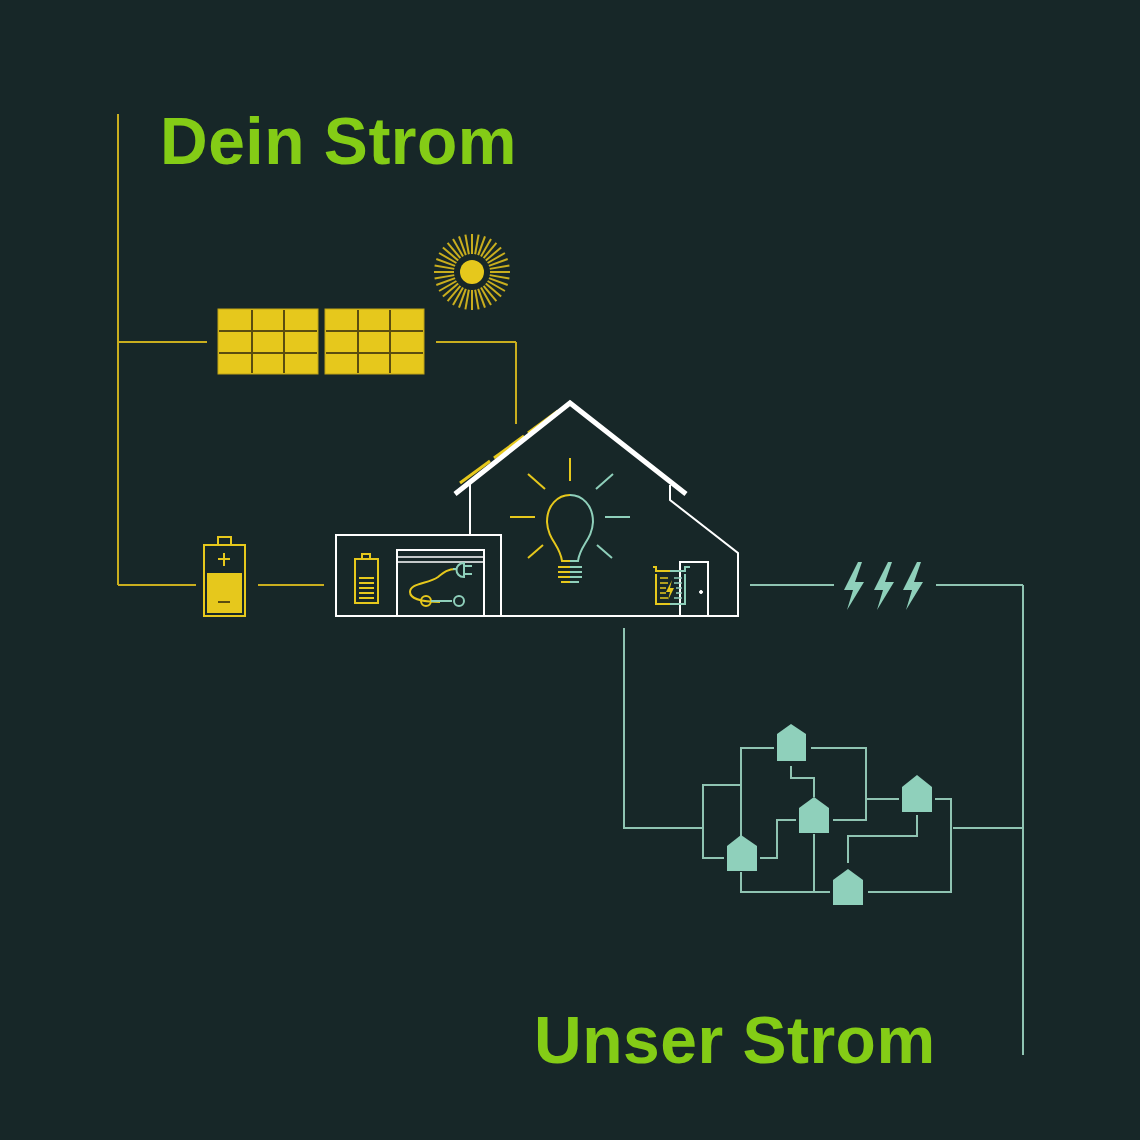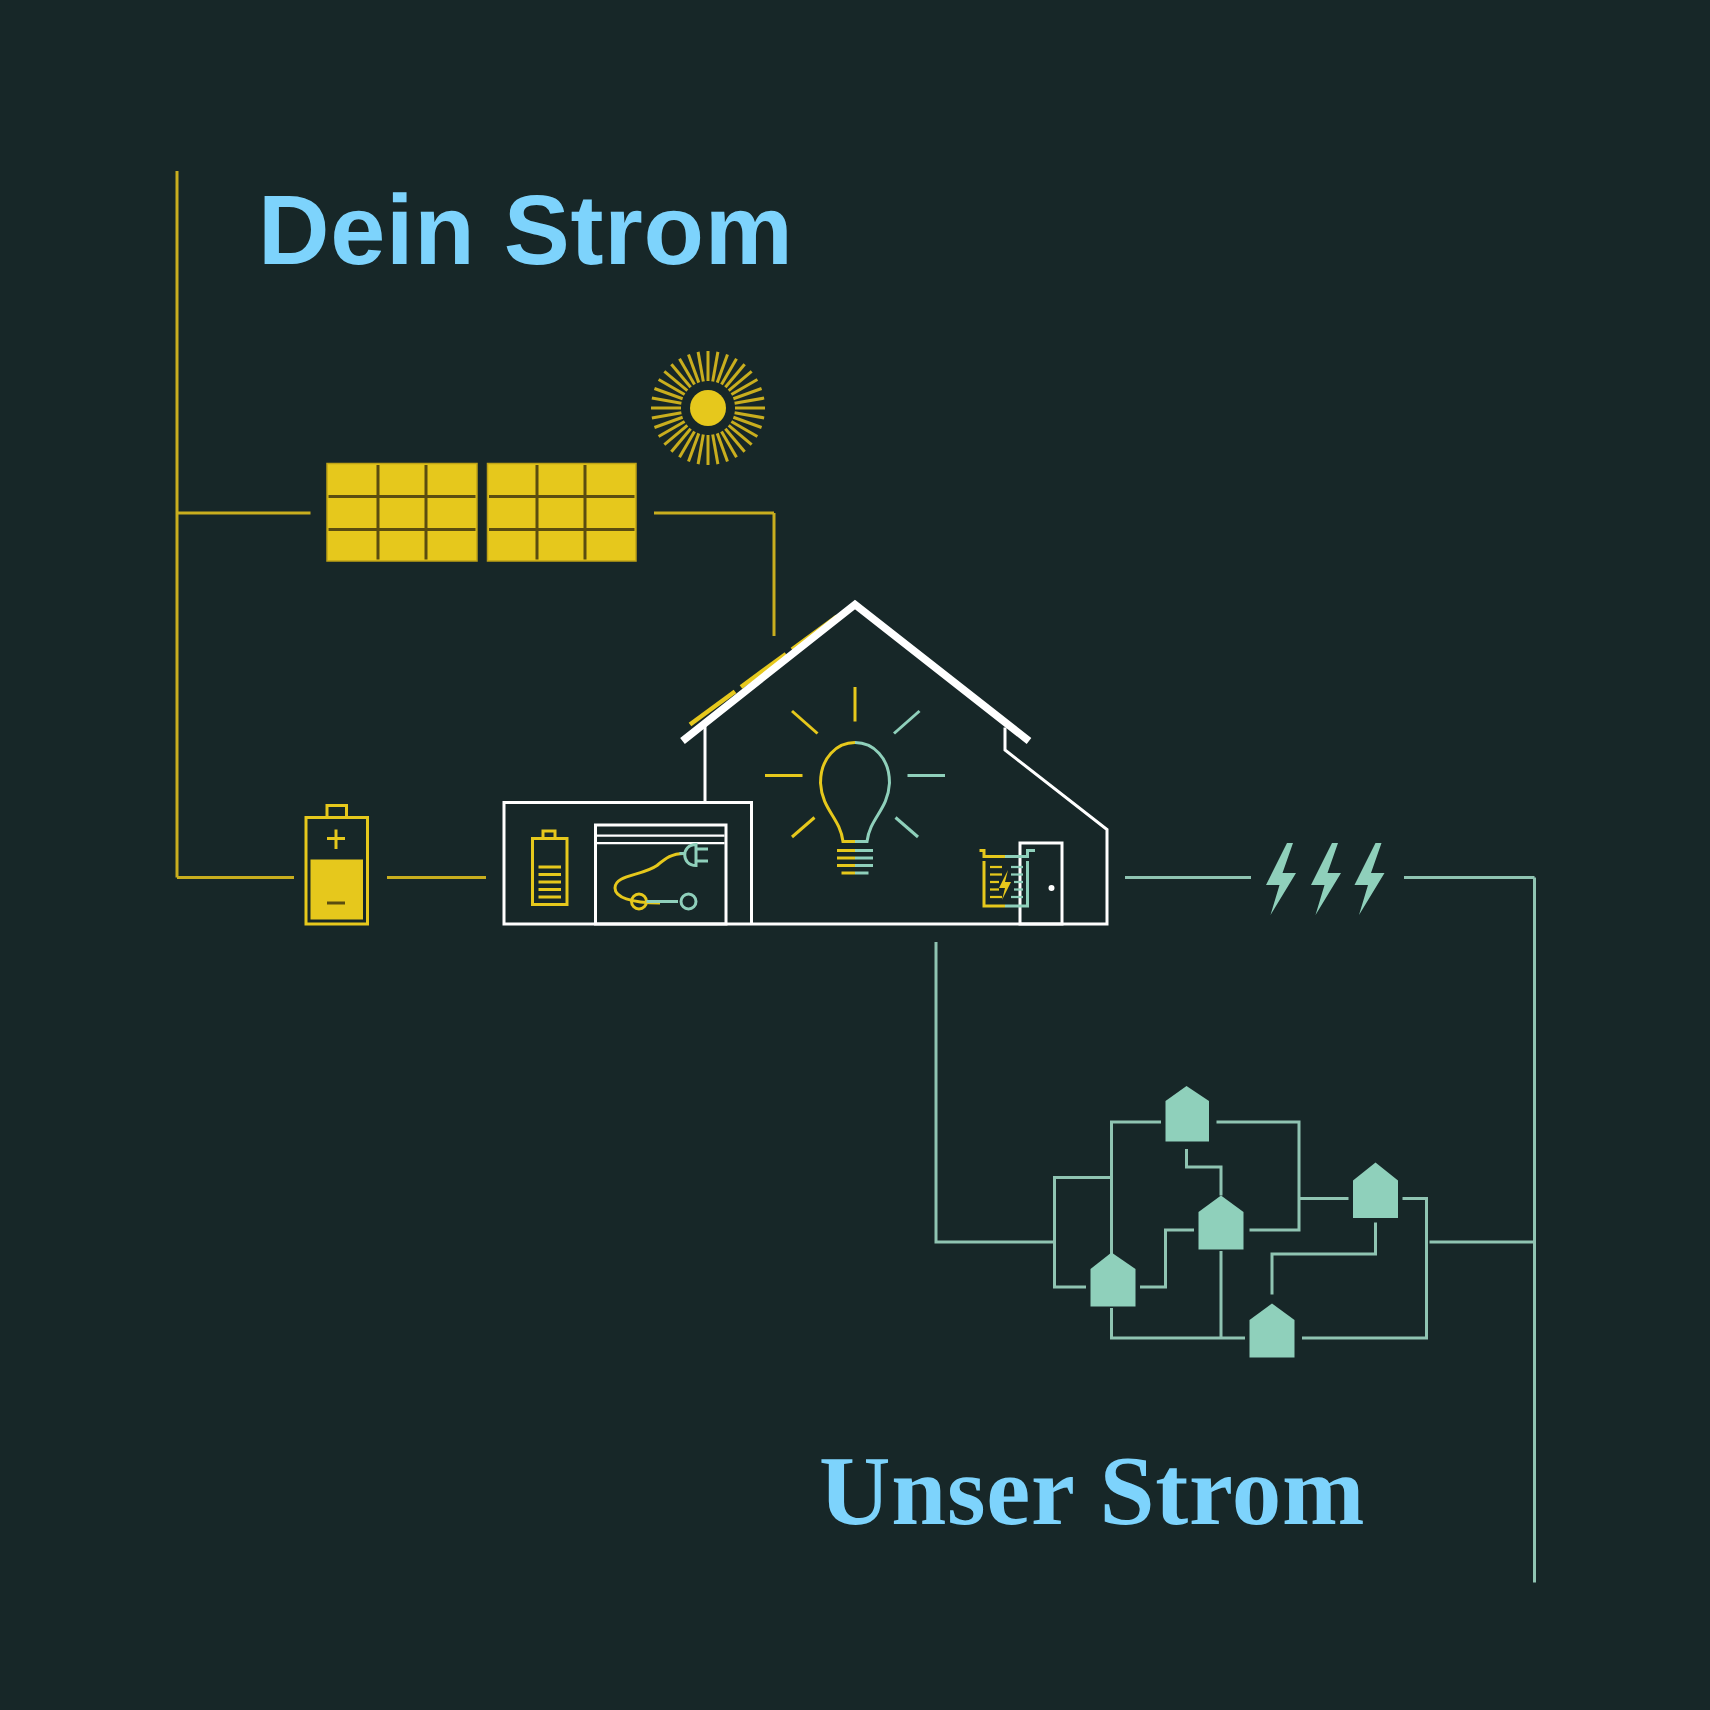--- a/index.html
+++ b/index.html
@@ -1,19 +1,19 @@
 <!DOCTYPE html>
 <html><head>
 <meta charset="utf-8">
 <style>
   html, body { margin:0; padding:0; }
   body { width:1140px; height:1140px; background:#172728; overflow:hidden; position:relative; font-family:"Liberation Sans", sans-serif; }
-  .title { position:absolute; color:#7dd3fc; font-weight:bold; font-size:66px; letter-spacing:0.5px; line-height:1; margin:12px; }
+  .title { position:absolute; color:#84cc16; font-weight:bold; font-size:66px; letter-spacing:0.5px; line-height:1; margin:0; }
   #title-top { left:160px; top:108px; }
-  #title-bottom { left:534px; top:950px;font-family:Liberation Serif, serif; }
+  #title-bottom { left:534px; top:1007px; }
   svg { position:absolute; left:0; top:0; }
 </style>
 </head>
 <body>
 
 <h1 id="title-top" class="title">Dein Strom</h1>
 <h1 id="title-bottom" class="title">Unser Strom</h1>
 
 <svg width="1140" height="1140" viewBox="0 0 1140 1140">
 

